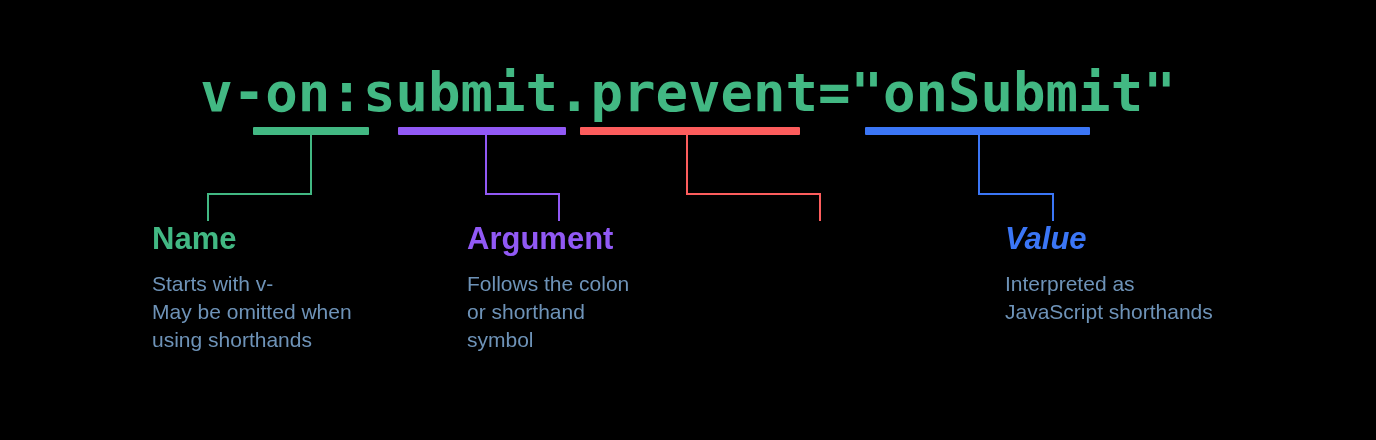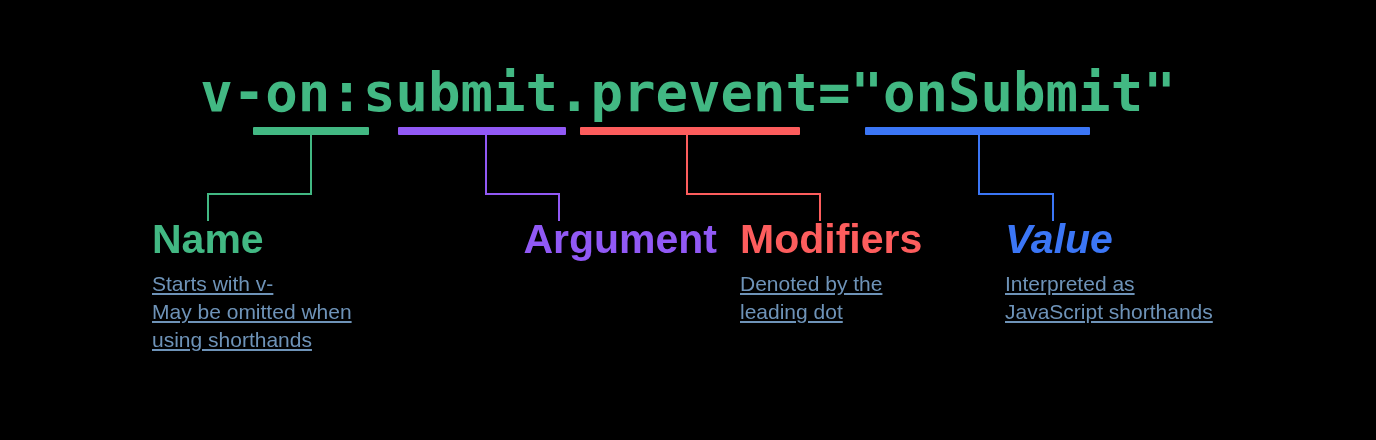--- a/index.html
+++ b/index.html
@@ -59,35 +59,34 @@
     position: absolute;
     width: 2px;
   }
 
   
   .col {
     position: absolute;
   }
   .col-title {
     font-family: "Liberation Sans", sans-serif;
-    font-size: 41px;
+    font-size: 31px;
     font-weight: 700;
     line-height: 38px;
     margin: 0 0 12px 0;
     white-space: nowrap;
   }
   .col-desc {
     font-family: "Liberation Sans", sans-serif;
     font-size: 21px;
     font-weight: 400;
     line-height: 28px;
     color: #6e93b8;
     margin: 0;
     white-space: pre-line;
-    text-decoration: underline;
   }
 </style>
 </head>
 <body>
 
 <div id="stage">
 
   <div id="code-line">v-on:submit.prevent="onSubmit"</div>
 
   <div class="connector" style="left:253px; width:120px;">
@@ -119,28 +118,26 @@
   </div>
 
   <div class="col" style="left:152px; top:220px; width:290px;">
     <div class="col-title" style="color:#42b883;">Name</div>
     <div class="col-desc">Starts with v-
 May be omitted when
 using shorthands</div>
   </div>
 
   <div class="col" style="left:467px; top:220px; width:250px;">
-    <div class="col-title" style="color:#9159f5;text-align:right;">Argument</div>
+    <div class="col-title" style="color:#9159f5;">Argument</div>
+    <div class="col-desc">Follows the colon
+or shorthand
+symbol</div>
   </div>
 
-  <div class="col" style="left:740px; top:220px; width:250px;">
-    <div class="col-title" style="color:#fd5d5d;">Modifiers</div>
-    <div class="col-desc">Denoted by the
-leading dot</div>
-  </div>
 
   <div class="col" style="left:1005px; top:220px; width:310px;">
     <div class="col-title" style="color:#3b76f6;font-style:italic;">Value</div>
     <div class="col-desc">Interpreted as
 JavaScript shorthands</div>
   </div>
 
 </div>
 
 </body></html>

